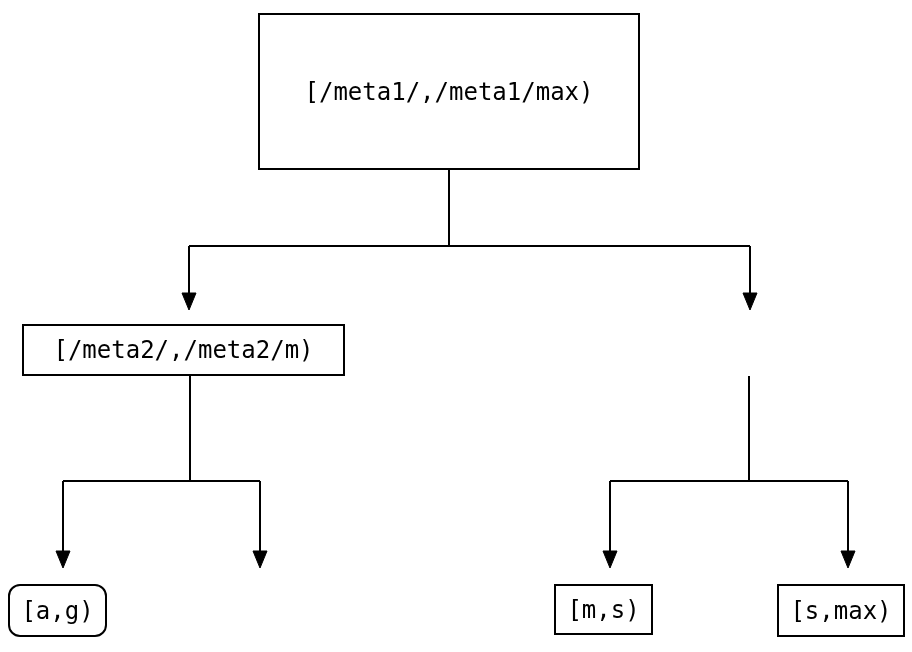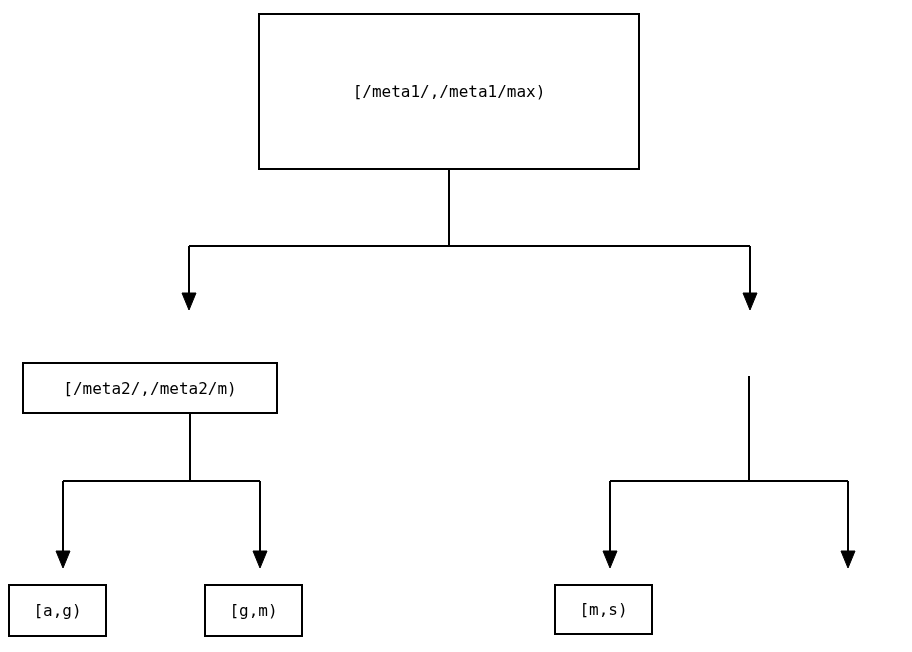--- a/index.html
+++ b/index.html
@@ -33,27 +33,27 @@
   }
   .node {
     position: absolute;
     box-sizing: border-box;
     border: 2px solid #000000;
     background: #ffffff;
     color: #000000;
     display: flex;
     align-items: center;
     justify-content: center;
-    font-size: 16px;
+    font-size: 24px;
     white-space: pre;
   }
   .node-root      { left: 258px; top: 13px;  width: 382px; height: 157px; }
-  .node-left      { left: 22px;  top: 324px; width: 256px; height: 52px; margin-top: 38px; }
+  .node-left      { left: 22px;  top: 324px; width: 323px; height: 52px; }
   .node-right     { left: 582px; top: 324px; width: 323px; height: 52px; }
-  .node-leaf-ag   { left: 8px;   top: 584px; width: 99px;  height: 53px; }
+  .node-leaf-ag   { left: 8px;   top: 584px; width: 99px;  height: 53px; border-radius: 12px; }
   .node-leaf-gm   { left: 204px; top: 584px; width: 99px;  height: 53px; }
   .node-leaf-ms   { left: 554px; top: 584px; width: 99px;  height: 51px; }
   .node-leaf-smax { left: 777px; top: 584px; width: 128px; height: 53px; }
 </style>
 </head>
 <body>
 
 <div class="canvas">
 
   <svg class="edges-layer" width="912" height="652" viewBox="0 0 912 652" xmlns="http://www.w3.org/2000/svg">
@@ -86,18 +86,18 @@
     </g>
   </svg>
 
   <div class="node node-root">[/meta1/,/meta1/max)</div>
 
   <div class="node node-left">[/meta2/,/meta2/m)</div>
 
 
   <div class="node node-leaf-ag">[a,g)</div>
 
-  <div class="node node-leaf-gm">[g,m)</div>
 
   <div class="node node-leaf-ms">[m,s)</div>
 
+  <div class="node node-leaf-smax">[s,max)</div>
 
 </div>
 
 </body></html>

